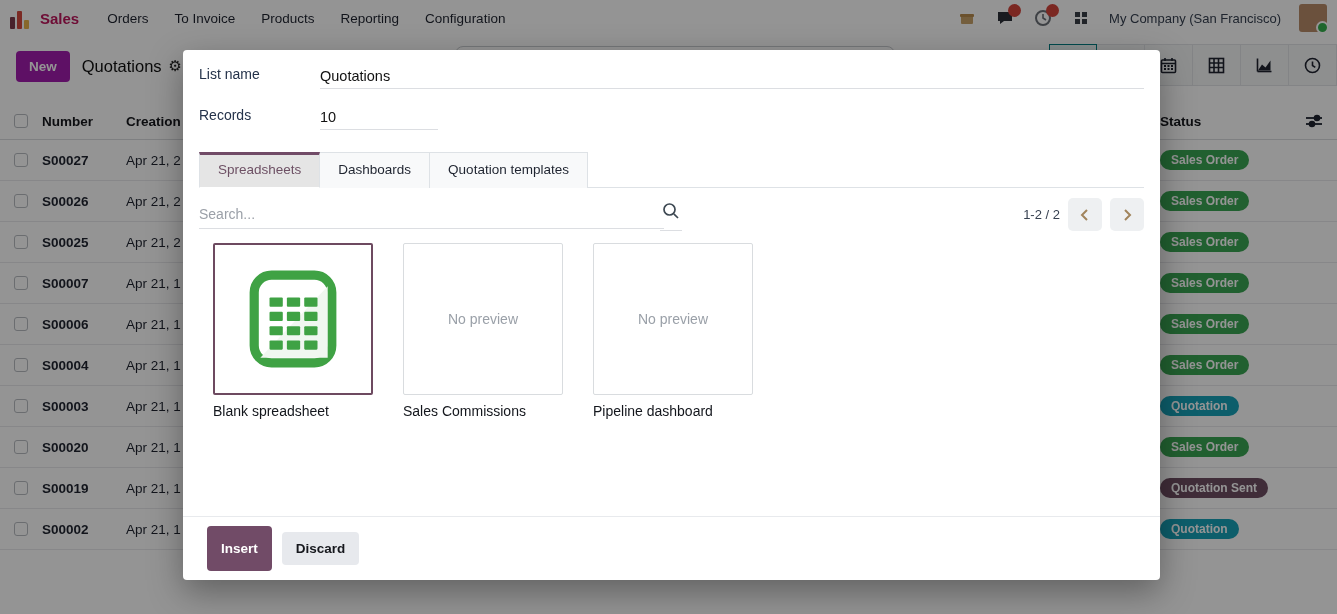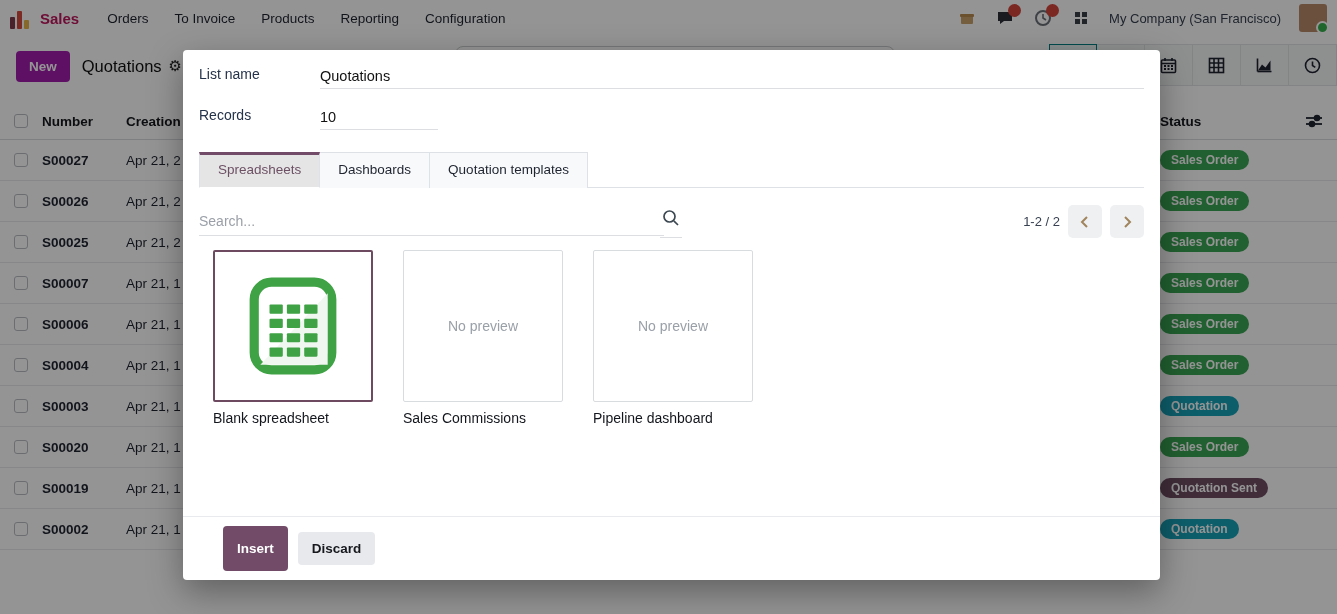--- a/index.html
+++ b/index.html
@@ -84,21 +84,21 @@
 
   .tabs { display:flex; border-bottom:1px solid #dee2e6; margin-top:21px; }
   .tab { font-size:13.5px; padding:9px 18px 10px 18px; border:1px solid #dee2e6; border-bottom:none;
     background:#f8f9fa; color:#1f2430; cursor:pointer; position:relative; top:1px;
     border-right:none; }
   .tab:last-child { border-right:1px solid #dee2e6; }
   .tab.active { background:#e5e5e5; color:#6d5064; border-top:3px solid #714B67;
     border-right:1px solid #dee2e6; border-bottom:1px solid #fff; padding-top:7px; }
   .tab.active + .tab { border-left:none; }
 
-  .search-row { display:flex; align-items:center; margin-top:17px; }
+  .search-row { display:flex; align-items:center; margin-top:10px; }
   .m-search { border:none; border-bottom:1px solid #dcdee2; width:465px; font-size:14px;
     padding:6px 0; outline:none; color:#111;
     font-family:"Liberation Sans","DejaVu Sans",sans-serif; }
   .m-search::placeholder { color:#9ba0a8; }
   .search-ic { margin-left:-4px; border-bottom:1px solid #dcdee2; padding:4px 2px 6px 2px; cursor:pointer; }
   .pager { margin-left:auto; display:flex; align-items:center; gap:8px; }
   .pager-range { font-size:13px; color:#374151; }
   .pgbtn { width:34px; height:33px; border:none; border-radius:5px; background:#eef0f2;
     display:flex; align-items:center; justify-content:center; cursor:pointer; }
   .pgbtn svg { stroke:#a1845c; fill:none; stroke-width:2; }
@@ -107,21 +107,21 @@
   .card { width:160px; height:152px; background:#fff; border:1px solid #d9dcdf; border-radius:2px;
     display:flex; align-items:center; justify-content:center; cursor:pointer; }
   .card.selected { border:2px solid #6d4a60; }
   .no-preview { font-size:14px; color:#9aa0a8; }
   .card-labels { display:flex; gap:30px; margin-left:14px; margin-top:8px; }
   .card-label { width:160px; font-size:14px; color:#13161c; }
 
   .m-footer { position:absolute; left:0; right:0; bottom:0; height:64px; border-top:1px solid #e8eaed;
     display:flex; align-items:center; padding:0 24px; gap:10px; }
   .btn-insert { background:#714B67; color:#fff; border:none; border-radius:4px;
-    font-size:13.5px; font-weight:700; padding:15px 14px; cursor:pointer;margin-left:16px; }
+    font-size:13.5px; font-weight:700; padding:15px 14px; cursor:pointer; }
   .btn-discard { background:#e7e9ed; color:#16181d; border:none; border-radius:4px;
     font-size:13.5px; font-weight:700; padding:9px 14px; cursor:pointer; }
 </style>
 </head>
 <body>
 
 <div class="app">
 
   <div class="navbar">
     <span class="logo">

